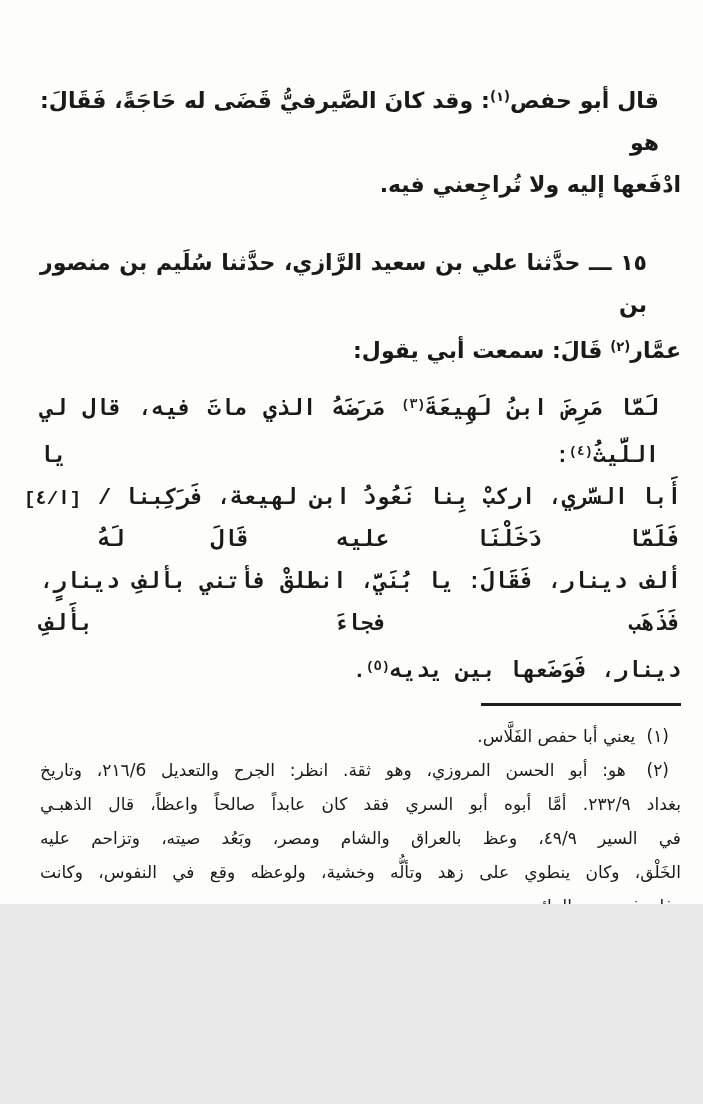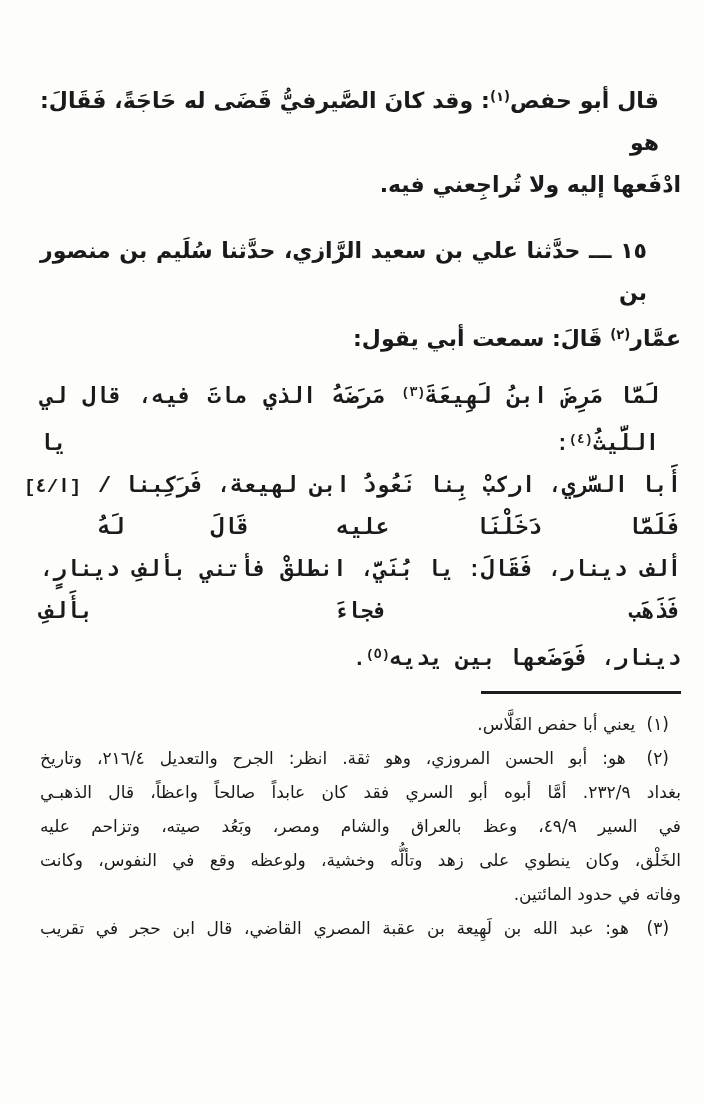--- a/index.html
+++ b/index.html
@@ -1,38 +1,38 @@
 <!DOCTYPE html>
 <html lang="ar"><head>
 <meta charset="utf-8">
 <title>Document</title>
 <style>
   html,body{margin:0;padding:0;background:#e8e8e8;}
   .page{
     position:relative;
-    width:703px;height:1104px;
+    width:703px;height:904px;
     margin:0 auto;
     background:#fdfdfb;
     color:#1a1a1a;
     direction:rtl;
     box-sizing:border-box;
     padding:76px 22px 0 40px;
     font-family:"DejaVu Sans", sans-serif;
     overflow:hidden;
   }
   .line{white-space:normal;}
   .main-line{
     font-size:22px;
     line-height:42px;
     font-weight:bold;
   }
   .j{text-align:justify;text-align-last:justify;}
   .indent1{padding-right:22px;}
   .indent2{padding-right:34px;}
-  .para-2{margin-top:24px;}
+  .para-2{margin-top:36px;}
   .para-3{margin-top:12px;font-family:Liberation Mono, monospace;}
   .supref{font-size:0.60em;vertical-align:7px;font-weight:bold;}
   .has-note{position:relative;padding-left:58px;}
   .margin-note{
     position:absolute;left:-16px;top:0;
     font-size:19px;line-height:42px;font-weight:bold;
     direction:ltr;unicode-bidi:isolate;
   }
   .separator{
     height:3px;width:200px;
@@ -81,21 +81,21 @@
 
   <footer class="footnotes">
 
     <div class="line fn fn-first">
       <span class="fn-marker">(١)</span>
       <span>يعني أبا حفص الفَلَّاس.</span>
     </div>
 
     <div class="line fn fn-first j">
       <span class="fn-marker">(٢)</span>
-      <span>هو: أبو الحسن المروزي، وهو ثقة. انظر: الجرح والتعديل ٢١٦/٤، وتاريخ</span>
+      <span>هو: أبو الحسن المروزي، وهو ثقة. انظر: الجرح والتعديل ٢١٦/6، وتاريخ</span>
     </div>
     <div class="line fn j">بغداد ٢٣٢/٩. أمَّا أبوه أبو السري فقد كان عابداً صالحاً واعظاً، قال الذهبـي</div>
     <div class="line fn j">في السير ٤٩/٩، وعظ بالعراق والشام ومصر، وبَعُد صيته، وتزاحم عليه</div>
     <div class="line fn j">الخَلْق، وكان ينطوي على زهد وتألُّه وخشية، ولوعظه وقع في النفوس، وكانت</div>
     <div class="line fn">وفاته في حدود المائتين.</div>
 
     <div class="line fn fn-first j">
       <span class="fn-marker">(٣)</span>
       <span>هو: عبد الله بن لَهِيعة بن عقبة المصري القاضي، قال ابن حجر في تقريب</span>
     </div>

